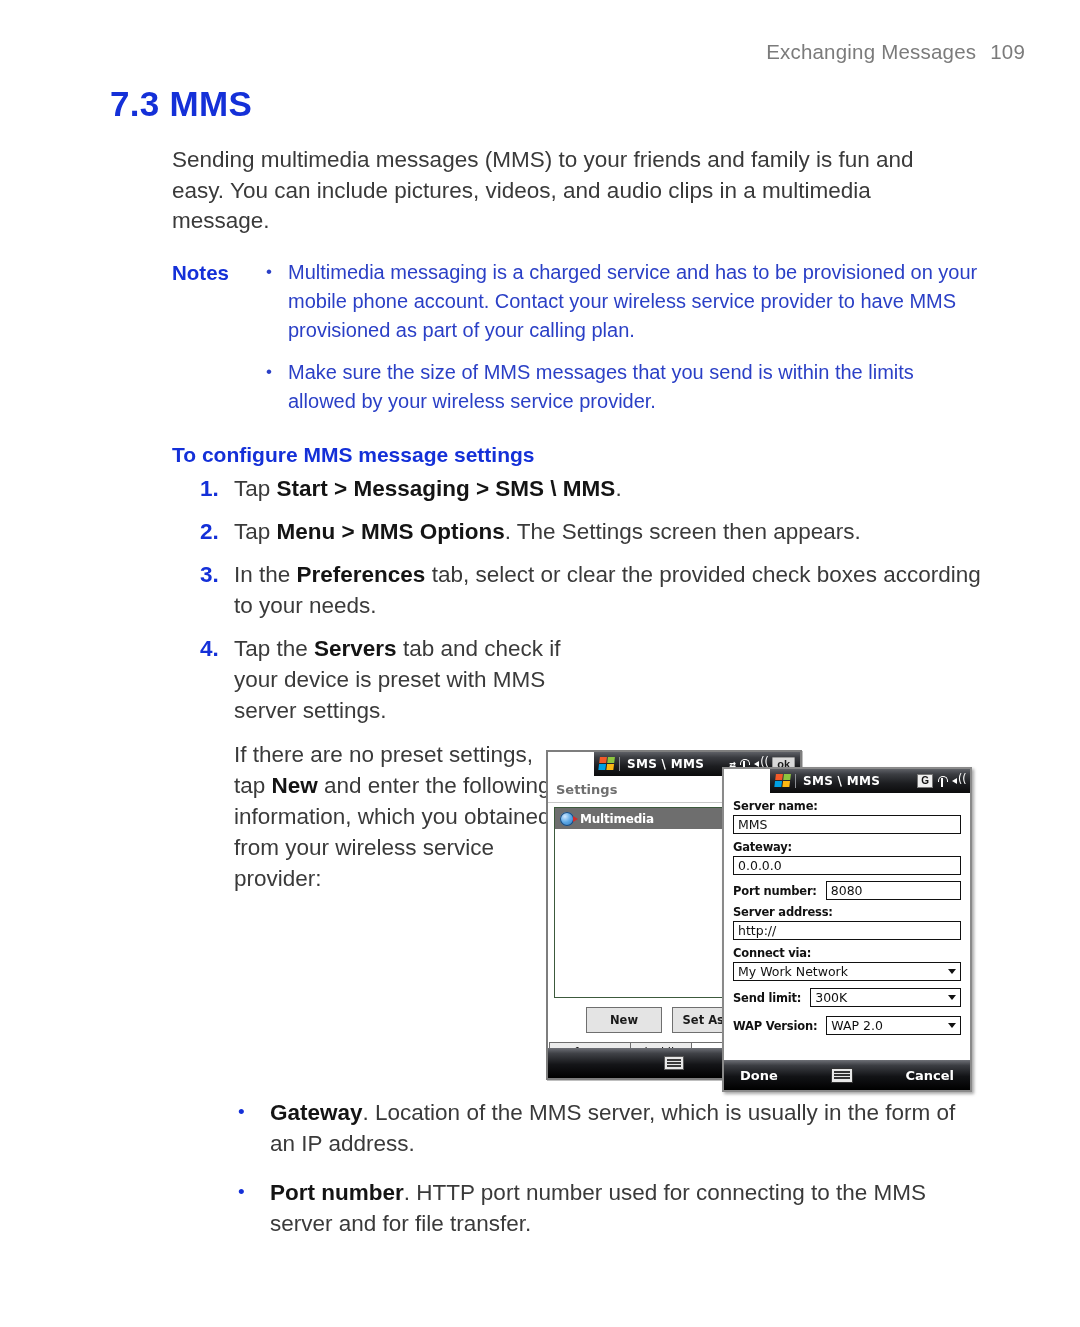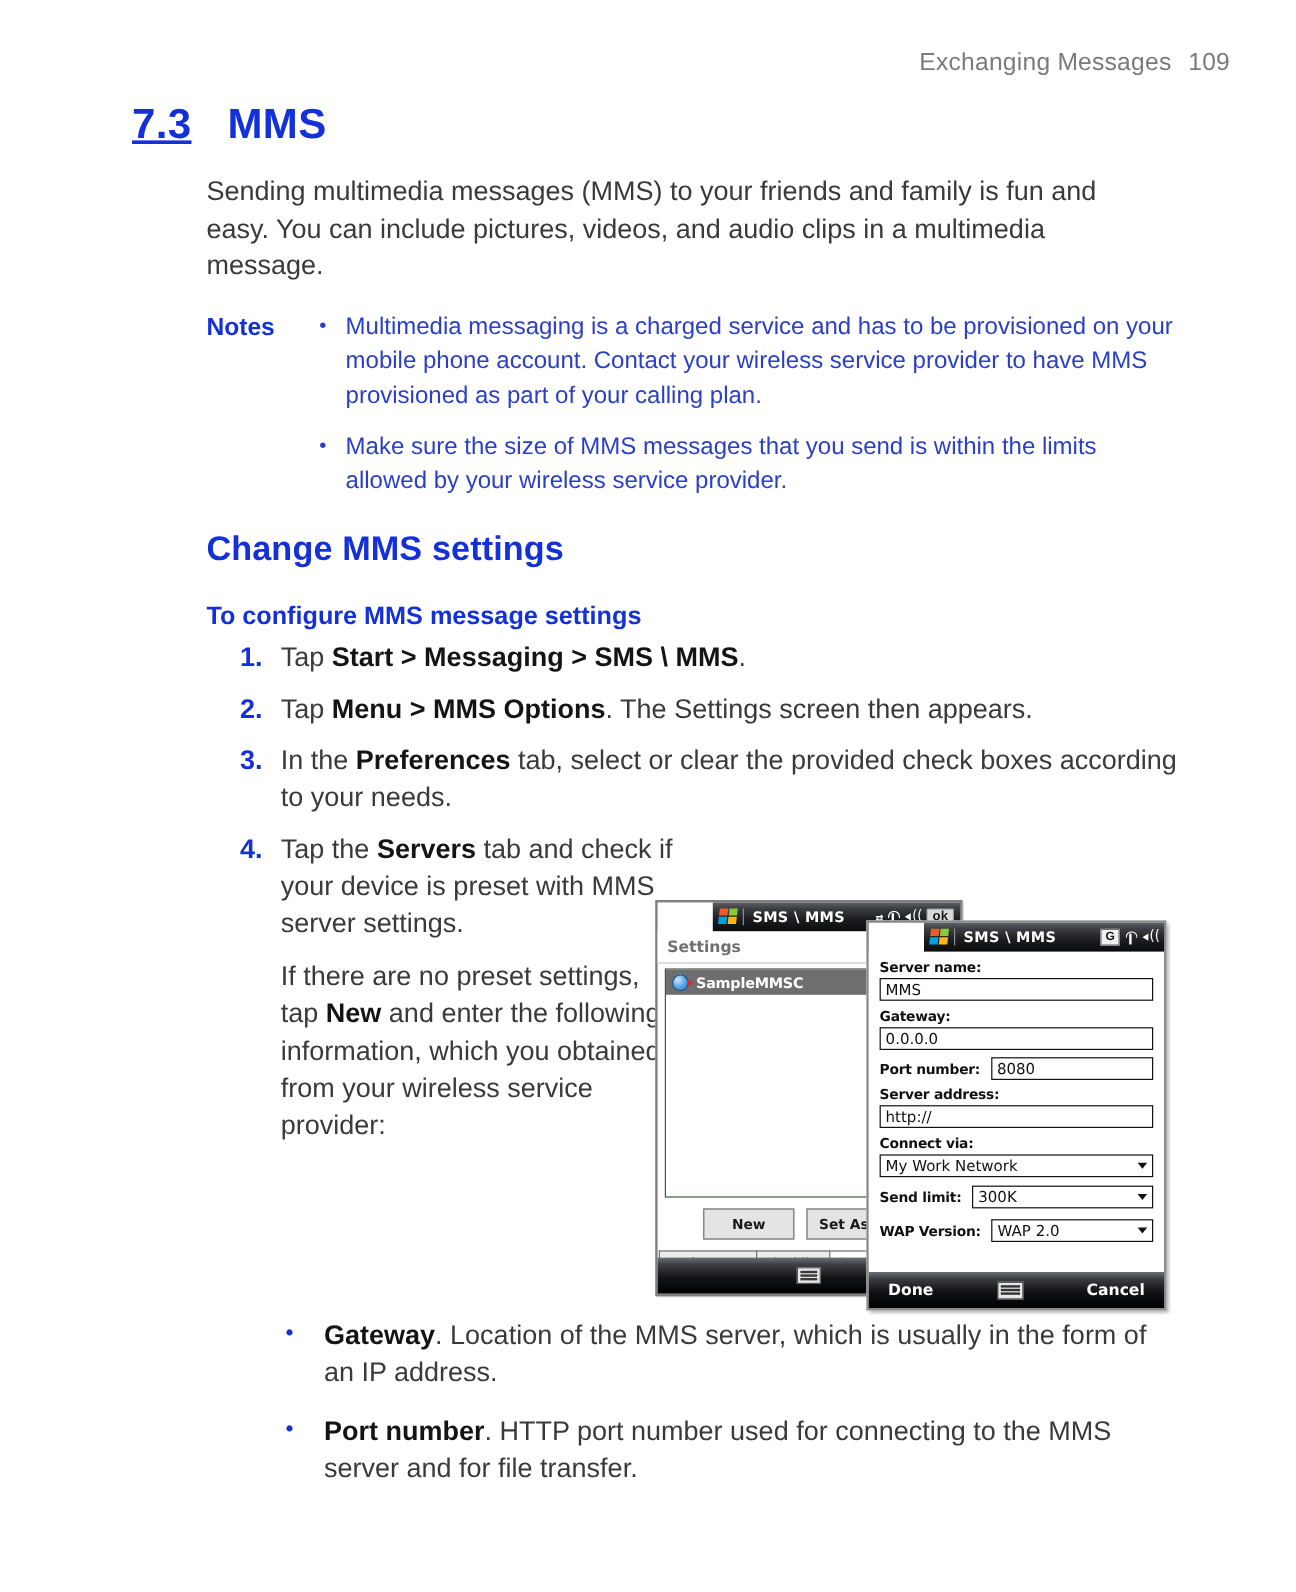--- a/index.html
+++ b/index.html
@@ -40,21 +40,21 @@
   
   .section-title {
     position: absolute;
     top: 84px;
     left: 110px;
     font-size: 35px;
     font-weight: bold;
     color: #1430d8;
     letter-spacing: 0.3px;
   }
-  .section-title .num { margin-right: 30px; text-decoration: underline; }
+  .section-title .num { margin-right: 10px; }
 
   
   .content {
     position: absolute;
     top: 145px;
     left: 172px;
     width: 810px;
   }
 
   p.intro {
@@ -511,21 +511,20 @@
           <span class="b">•</span>
           <span>Multimedia messaging is a charged service and has to be provisioned on your mobile phone account. Contact your wireless service provider to have MMS provisioned as part of your calling plan.</span>
         </li>
         <li>
           <span class="b">•</span>
           <span>Make sure the size of MMS messages that you send is within the limits allowed by your wireless service provider.</span>
         </li>
       </ul>
     </div>
 
-    <h2 class="sub-head">Change MMS settings</h2>
 
     <h3 class="task-head">To configure MMS message settings</h3>
 
     <ol class="steps">
       <li>
         <span class="marker">1.</span><span>Tap </span><b>Start &gt; Messaging &gt; SMS \ MMS</b><span>.</span>
       </li>
       <li>
         <span class="marker">2.</span><span>Tap </span><b>Menu &gt; MMS Options</b><span>. The Settings screen then appears.</span>
       </li>
@@ -559,21 +558,21 @@
         </span>
       </div>
 
       <div class="settings-bar">
         <span>Settings</span>
       </div>
 
       <div class="list-panel">
         <div class="list-row">
           <span class="globe-ico"></span>
-          <span>SampleMMSC</span>
+          <span>Multimedia</span>
         </div>
       </div>
 
       <div class="btn-row">
         <div class="wbtn">New</div>
         <div class="wbtn">Set As D</div>
       </div>
 
       <div class="tabs">
         <div class="tab">Preferences</div>

